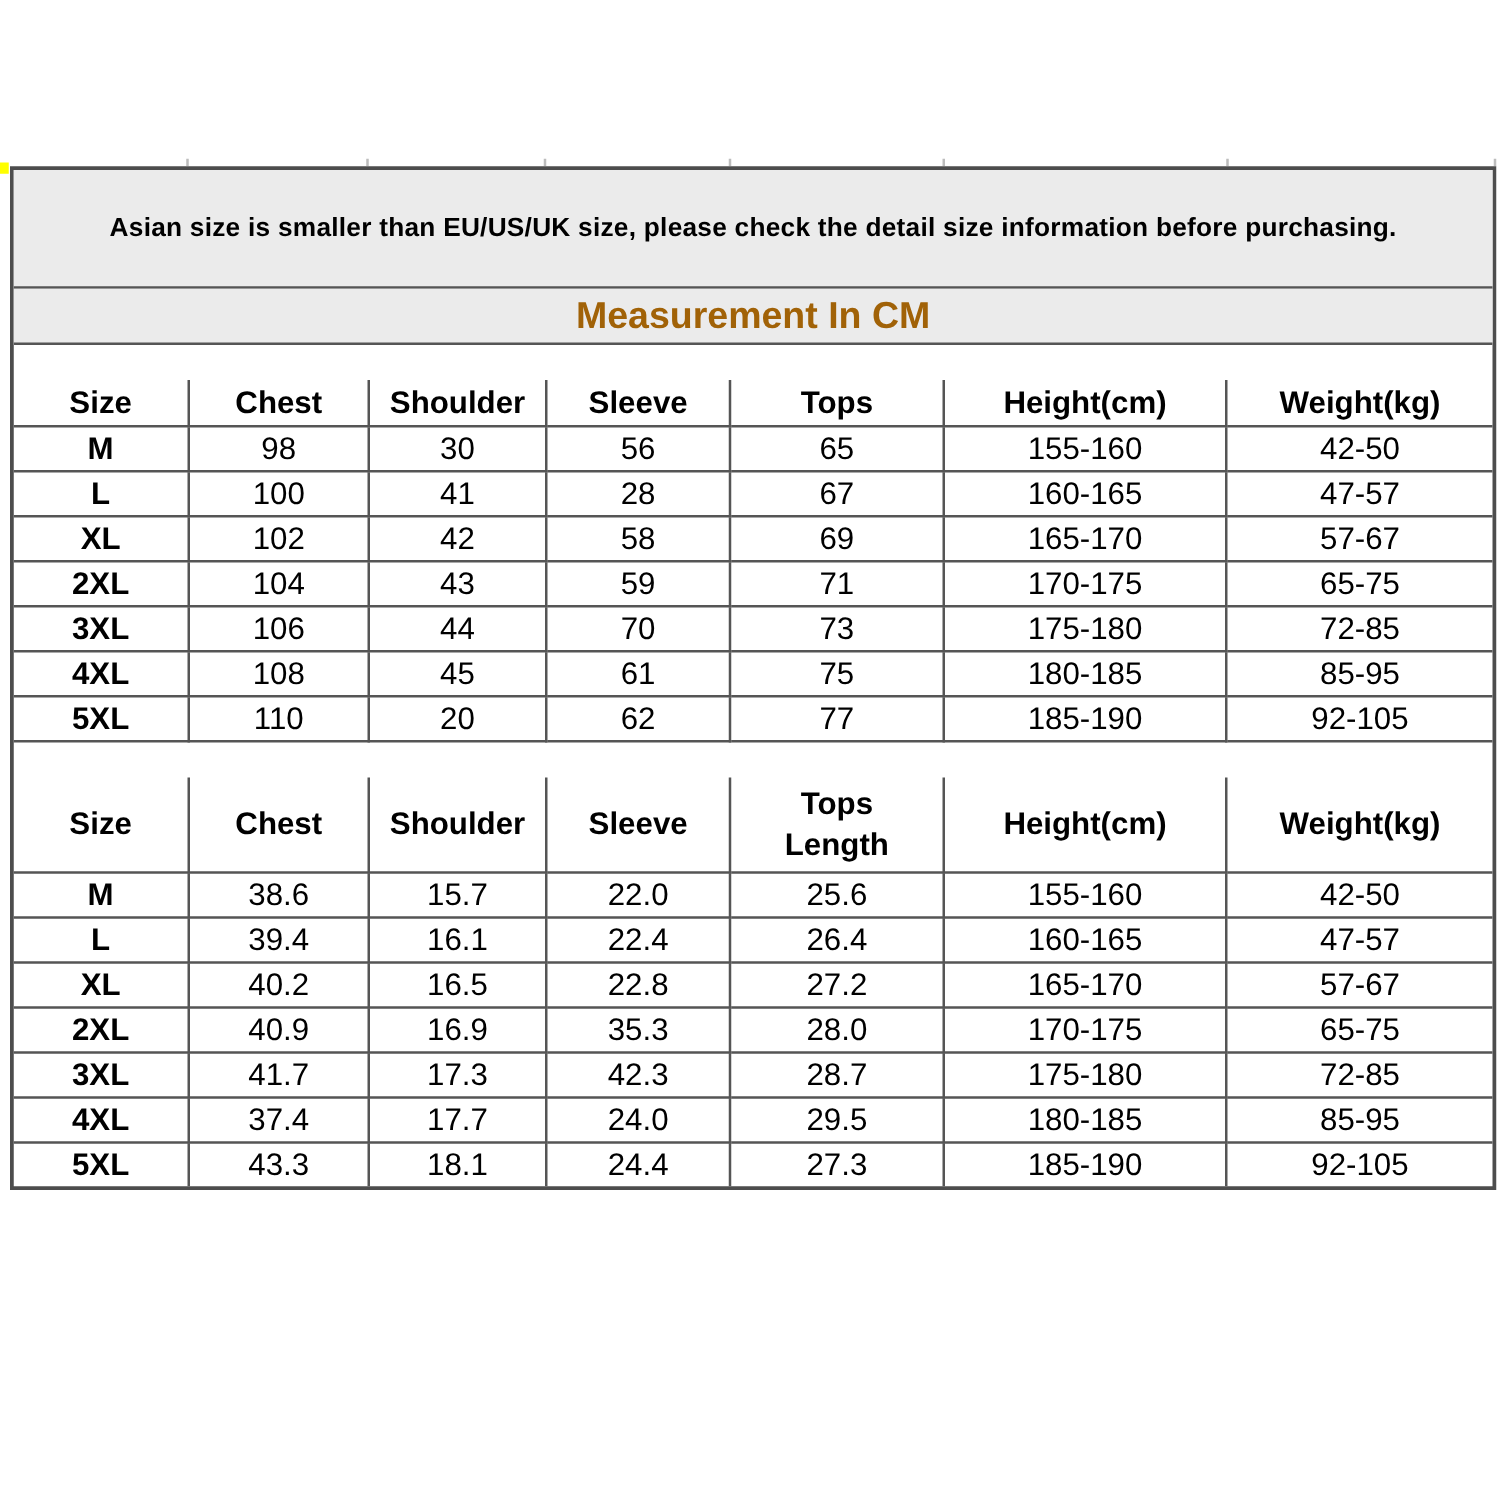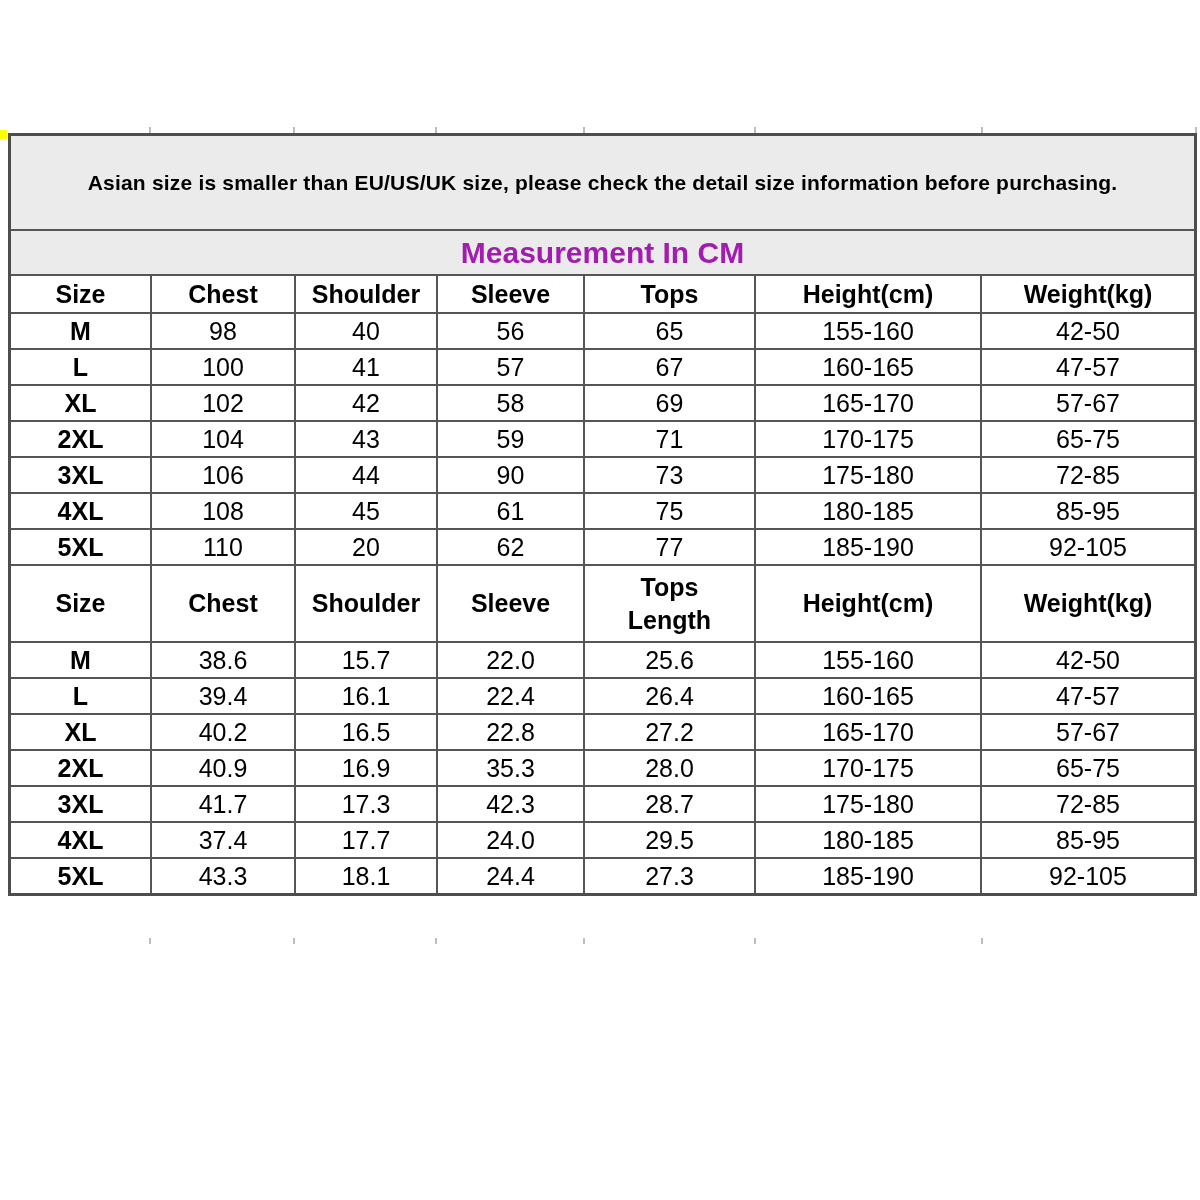--- a/index.html
+++ b/index.html
@@ -12,23 +12,23 @@
   .tick.bottom { top: 938px; }
 
   .sheet { position: absolute; left: 8px; top: 133px; width: 1183px; border: 3px solid #4d4d4d; background: #ffffff; }
 
   .notice { height: 93px; background: #ebebeb; border-bottom: 2px solid #555555;
             display: flex; align-items: center; justify-content: center; text-align: center; }
   .notice .txt { font-size: 21px; font-weight: bold; color: #000000; letter-spacing: 0.2px; }
 
   .band { height: 43px; background: #ebebeb; border-bottom: 2px solid #555555;
           display: flex; align-items: center; justify-content: center;
-          font-size: 30px; font-weight: bold; color: #a21caf; }
-
-  table { border-collapse: collapse; table-layout: fixed; width: 100%; }
+          font-size: 30px; font-weight: bold; color: #a16207; }
+
+  table { border-collapse: collapse; table-layout: fixed; width: 100%; margin-top: 28px; }
   th, td { border: 2px solid #555555; text-align: center; vertical-align: middle;
            padding: 0; color: #000000; overflow: hidden; }
   th { font-size: 25px; font-weight: bold; }
   td { font-size: 25px; font-weight: normal; }
   td.size { font-weight: bold; }
 
   th:first-child, td:first-child { border-left: none; }
   th:last-child,  td:last-child  { border-right: none; }
   tr:first-child th { border-top: none; }
   #inch-table tr:last-child td { border-bottom: none; }
@@ -85,31 +85,31 @@
         <th>Chest</th>
         <th>Shoulder</th>
         <th>Sleeve</th>
         <th>Tops</th>
         <th>Height(cm)</th>
         <th>Weight(kg)</th>
       </tr>
       <tr>
         <td class="size">M</td>
         <td>98</td>
-        <td>40</td>
+        <td>30</td>
         <td>56</td>
         <td>65</td>
         <td>155-160</td>
         <td>42-50</td>
       </tr>
       <tr>
         <td class="size">L</td>
         <td>100</td>
         <td>41</td>
-        <td>57</td>
+        <td>28</td>
         <td>67</td>
         <td>160-165</td>
         <td>47-57</td>
       </tr>
       <tr>
         <td class="size">XL</td>
         <td>102</td>
         <td>42</td>
         <td>58</td>
         <td>69</td>
@@ -122,21 +122,21 @@
         <td>43</td>
         <td>59</td>
         <td>71</td>
         <td>170-175</td>
         <td>65-75</td>
       </tr>
       <tr>
         <td class="size">3XL</td>
         <td>106</td>
         <td>44</td>
-        <td>90</td>
+        <td>70</td>
         <td>73</td>
         <td>175-180</td>
         <td>72-85</td>
       </tr>
       <tr>
         <td class="size">4XL</td>
         <td>108</td>
         <td>45</td>
         <td>61</td>
         <td>75</td>

